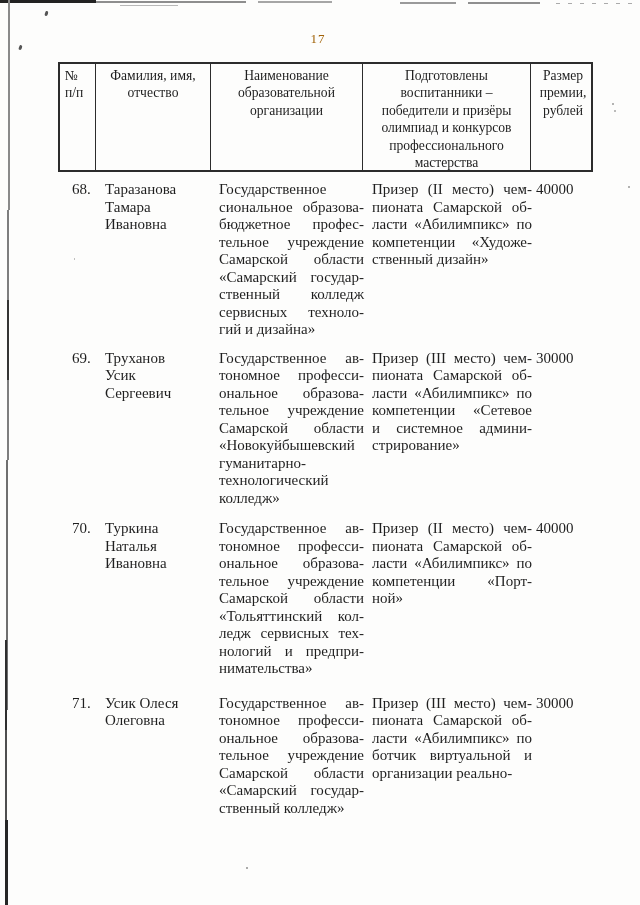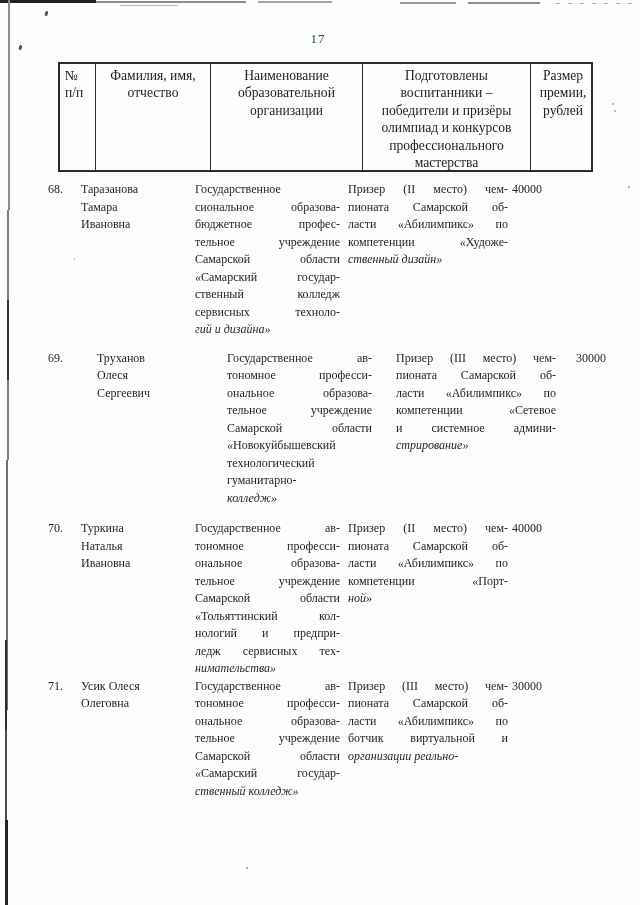--- a/index.html
+++ b/index.html
@@ -35,51 +35,51 @@
   .speck-3 { left: 612px; top: 103px; width: 2px; height: 2px; background: #9a9a9a; }
   .speck-4 { left: 614px; top: 110px; width: 2px; height: 2px; background: #a5a5a5; }
   .speck-5 { left: 522px; top: 187px; width: 2px; height: 2px; background: #8a8a8a; }
   .speck-6 { left: 628px; top: 186px; width: 2px; height: 2px; background: #999; }
   .speck-7 { left: 246px; top: 867px; width: 2px; height: 2px; background: #8f8f8f; }
   .speck-8 { left: 74px;  top: 258px; width: 1px; height: 2px; background: #aaa; }
 
   
   .page-num {
     position: absolute; left: 288px; top: 31px; width: 60px;
-    text-align: center; font-size: 13px; letter-spacing: 1px; color: #0c4a6e;
+    text-align: center; font-size: 13px; letter-spacing: 1px; color: #a16207;
   }
 
   
   .grid-cols {
     display: grid;
     grid-template-columns: 35px 115px 152px 168px 65px;
   }
   .thead {
     position: absolute; left: 58px; top: 62px; width: 535px; height: 110px;
     border: 2px solid #2c2c2c;
     font-size: 13.6px; line-height: 17.4px;
   }
   .hc { text-align: center; padding-top: 3px; overflow: hidden; }
   .hc + .hc { border-left: 1.6px solid #2c2c2c; text-align: center; }
   .hc1 { text-align: left; padding-left: 5px; }
 
   .tbody {
-    position: absolute; left: 42px; top: 181px; width: 535px;
-    font-size: 12px; line-height: 17.5px;
+    position: absolute; left: 66px; top: 181px; width: 535px;
+    font-size: 15px; line-height: 17.5px;
   }
   .row { margin-bottom: 11px; }
-  .row:nth-child(2) { margin-bottom: 13px; gap: 16px; }
-  .row:nth-child(3) { margin-bottom: 0; }
+  .row:nth-child(2) { margin-bottom: 13px; }
+  .row:nth-child(3) { margin-bottom: 17px; }
   .c1 { padding-left: 6px; }
   .c2 { padding-left: 4px; padding-right: 6px; }
   .c3 { padding-left: 3px; padding-right: 4px; }
   .c4 { padding-left: 4px; padding-right: 4px; }
   .c5 { }
   .justify .ln { text-align: justify; text-align-last: justify; }
-  .justify .ln:last-child { text-align-last: left; font-style: italic; }
+  .justify .ln:last-child { text-align-last: left; }
 </style>
 </head>
 <body>
 
 <div class="artifact top-seg-1"></div>
 <div class="artifact top-seg-2"></div>
 <div class="artifact top-seg-3"></div>
 <div class="artifact top-seg-4"></div>
 <div class="artifact top-seg-5"></div>
 <div class="artifact top-seg-6"></div>
@@ -158,32 +158,32 @@
         <div class="ln">компетенции «Художе-</div>
         <div class="ln">ственный дизайн»</div>
       </div>
     <div class="c5">40000</div>
   </div>
 
   <div class="row grid-cols">
     <div class="c1">69.</div>
     <div class="c2">
         <div class="ln">Труханов</div>
-        <div class="ln">Олеся</div>
+        <div class="ln">Усик</div>
         <div class="ln">Сергеевич</div>
       </div>
     <div class="c3 justify">
         <div class="ln">Государственное ав-</div>
         <div class="ln">тономное професси-</div>
         <div class="ln">ональное образова-</div>
         <div class="ln">тельное учреждение</div>
         <div class="ln">Самарской области</div>
         <div class="ln">«Новокуйбышевский</div>
+        <div class="ln">гуманитарно-</div>
         <div class="ln">технологический</div>
-        <div class="ln">гуманитарно-</div>
         <div class="ln">колледж»</div>
       </div>
     <div class="c4 justify">
         <div class="ln">Призер (III место) чем-</div>
         <div class="ln">пионата Самарской об-</div>
         <div class="ln">ласти «Абилимпикс» по</div>
         <div class="ln">компетенции «Сетевое</div>
         <div class="ln">и системное админи-</div>
         <div class="ln">стрирование»</div>
       </div>
@@ -197,22 +197,22 @@
         <div class="ln">Наталья</div>
         <div class="ln">Ивановна</div>
       </div>
     <div class="c3 justify">
         <div class="ln">Государственное ав-</div>
         <div class="ln">тономное професси-</div>
         <div class="ln">ональное образова-</div>
         <div class="ln">тельное учреждение</div>
         <div class="ln">Самарской области</div>
         <div class="ln">«Тольяттинский кол-</div>
+        <div class="ln">ледж сервисных тех-</div>
         <div class="ln">нологий и предпри-</div>
-        <div class="ln">ледж сервисных тех-</div>
         <div class="ln">нимательства»</div>
       </div>
     <div class="c4 justify">
         <div class="ln">Призер (II место) чем-</div>
         <div class="ln">пионата Самарской об-</div>
         <div class="ln">ласти «Абилимпикс» по</div>
         <div class="ln">компетенции «Порт-</div>
         <div class="ln">ной»</div>
       </div>
     <div class="c5">40000</div>

